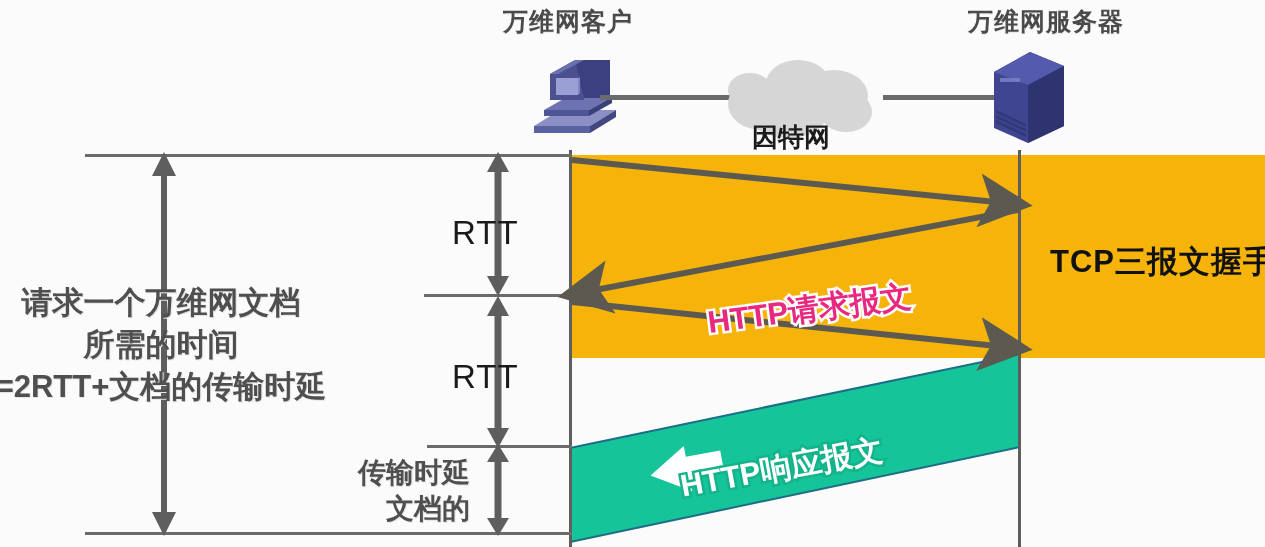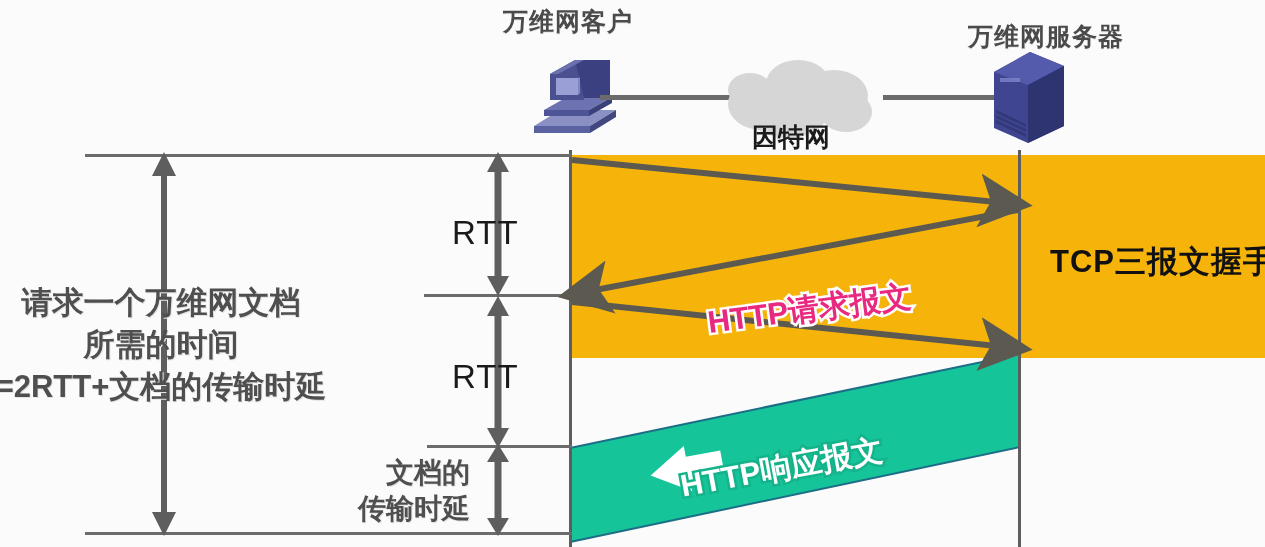--- a/index.html
+++ b/index.html
@@ -177,21 +177,21 @@
       <ellipse cx="124" cy="58" rx="26" ry="20"></ellipse>
       <ellipse cx="66" cy="62" rx="38" ry="22"></ellipse>
       <ellipse cx="28" cy="36" rx="22" ry="17"></ellipse>
     </g>
   </svg>
   <div class="abs cloud-word" style="left:752px;top:84px;">因特网</div>
 
   <div class="abs" style="left:883px;top:95px;width:114px;height:5px;background:#6b6b6b;"></div>
 
   <div class="abs">
-    <div class="dev-label" style="position:absolute;left:968px;top:20px;">万维网服务器</div>
+    <div class="dev-label" style="position:absolute;left:968px;top:5px;">万维网服务器</div>
   </div>
   <svg class="abs" width="90" height="95" style="left:988px;top:48px;">
     <polygon points="6,24 42,4 76,18 76,78 40,95 6,80" fill="#3f4590"></polygon>
     <polygon points="6,24 42,4 76,18 40,37" fill="#555bac"></polygon>
     <polygon points="40,37 76,18 76,78 40,95" fill="#2e3470"></polygon>
     <g fill="#2a2f66" opacity="0.55">
       <polygon points="8,62 38,76 38,79 8,65"></polygon>
       <polygon points="8,67 38,81 38,84 8,70"></polygon>
       <polygon points="8,72 38,86 38,89 8,75"></polygon>
     </g>
@@ -248,17 +248,17 @@
   </svg>
   <div class="abs rtt" style="left:452px;top:358px;">RTT</div>
 
   <svg class="abs" width="36" height="95" style="left:481px;top:444px;">
     <line x1="17" y1="12" x2="17" y2="80" stroke="#5e5e5e" stroke-width="7"></line>
     <polygon points="17,0 28,18 6,18" fill="#5e5e5e"></polygon>
     <polygon points="17,92 28,74 6,74" fill="#5e5e5e"></polygon>
   </svg>
 
   <div class="abs doc-delay" style="left:330px;top:455px;width:140px;">
+    <div>传输时延</div>
     <div>文档的</div>
-    <div>传输时延</div>
   </div>
 
 </div>
 
 </body></html>

